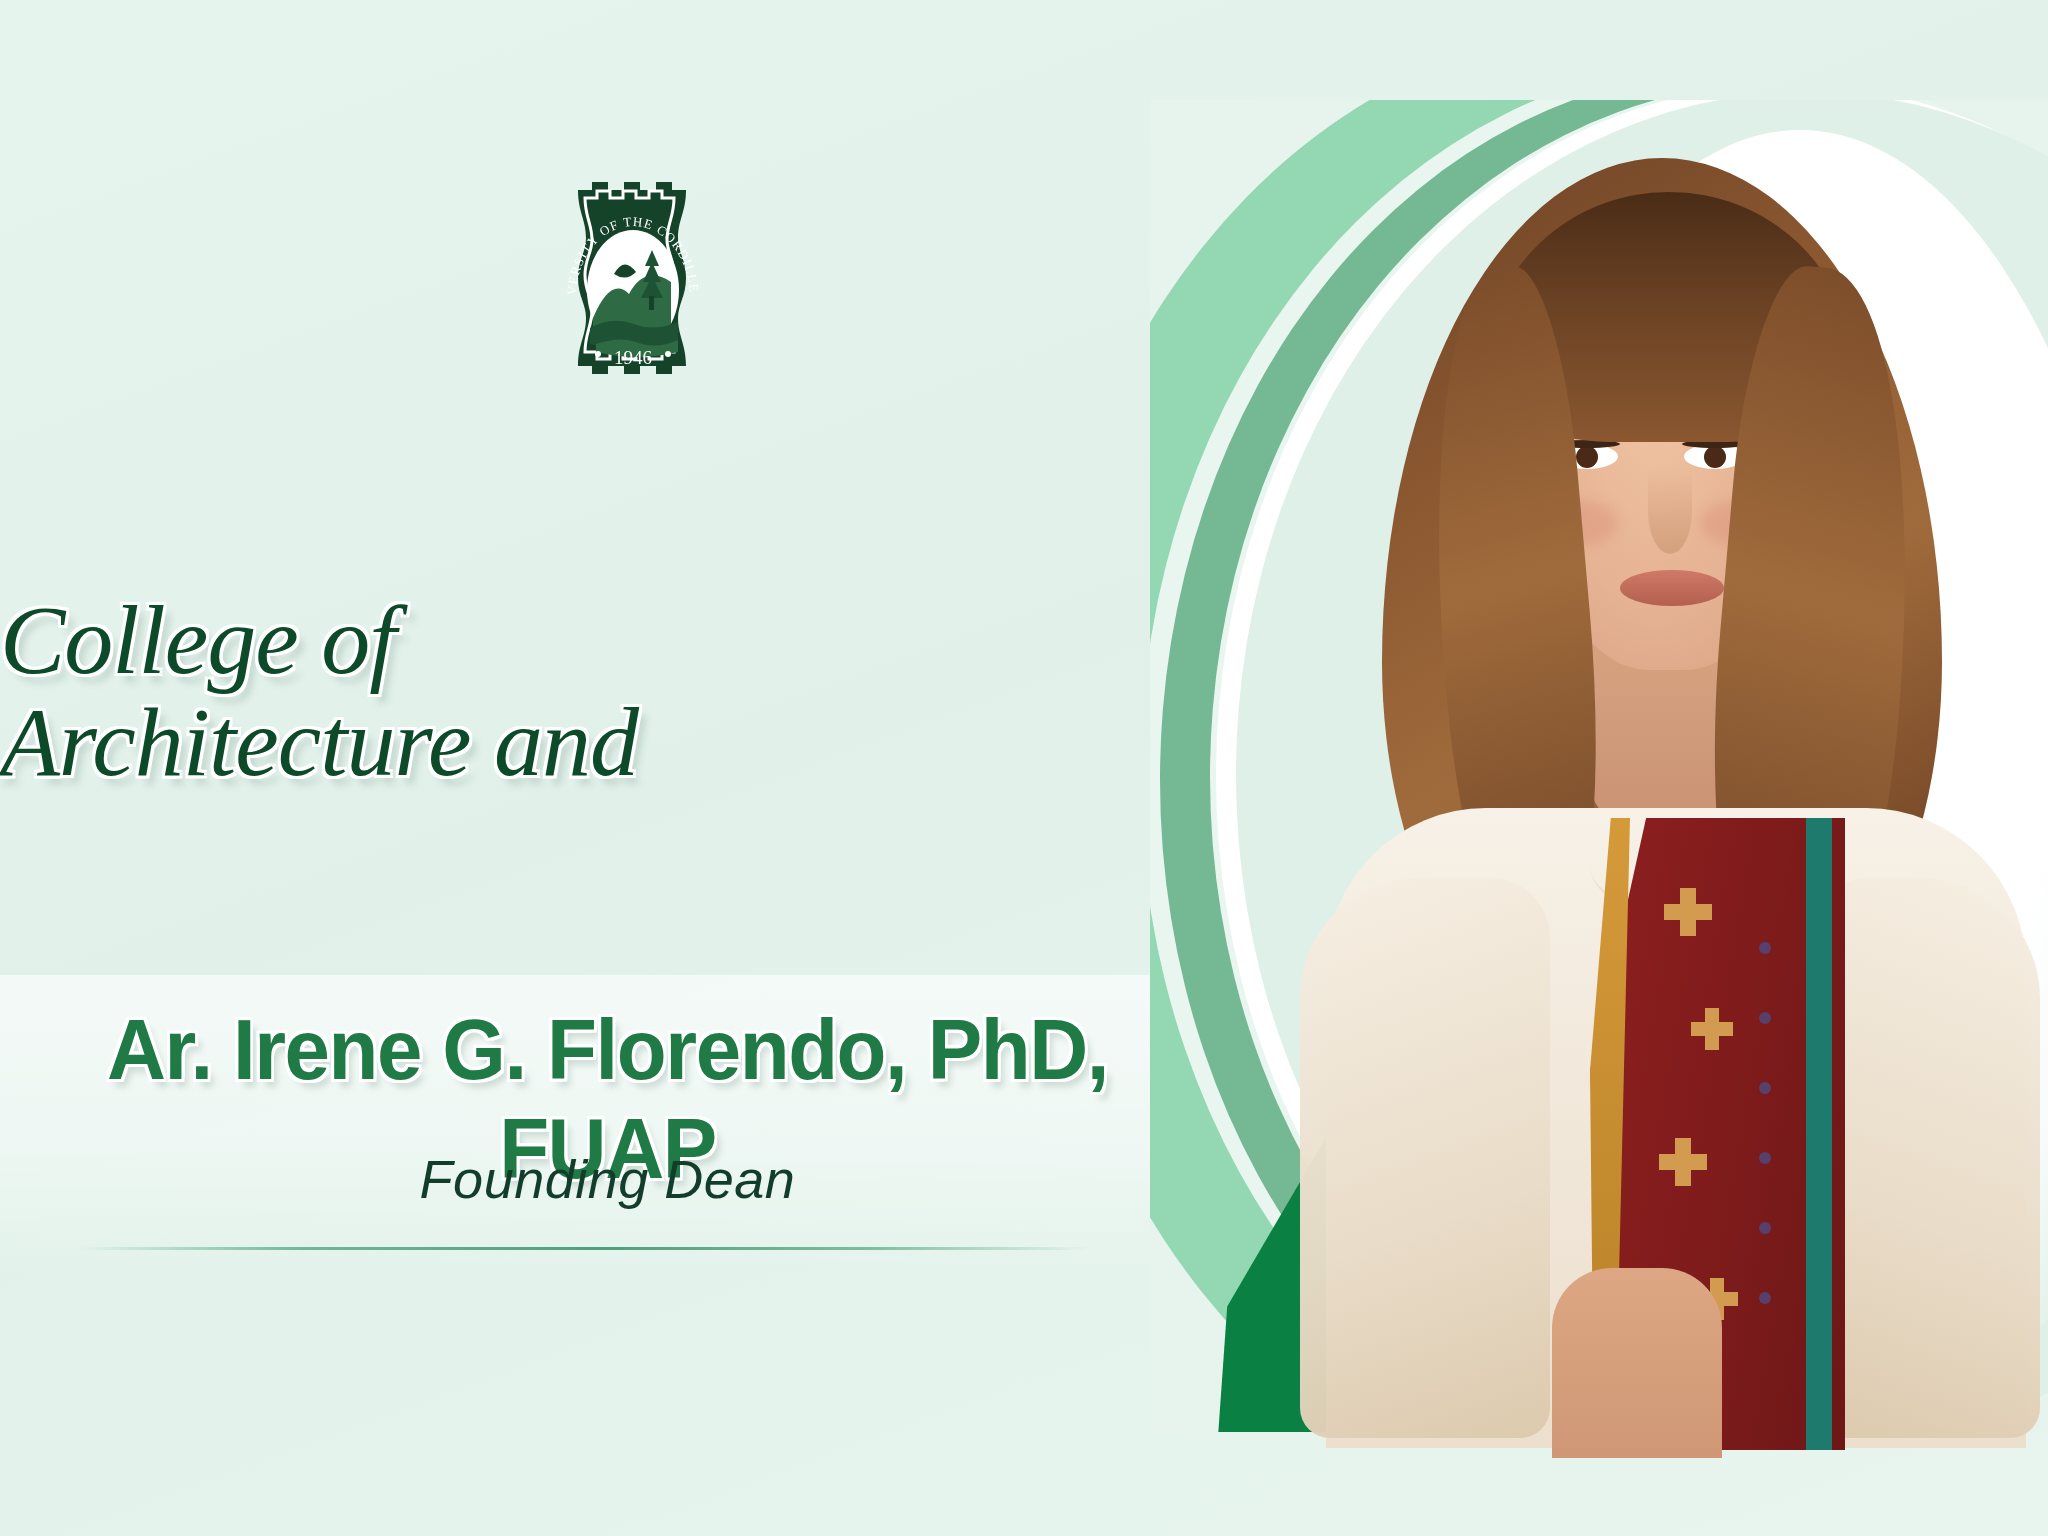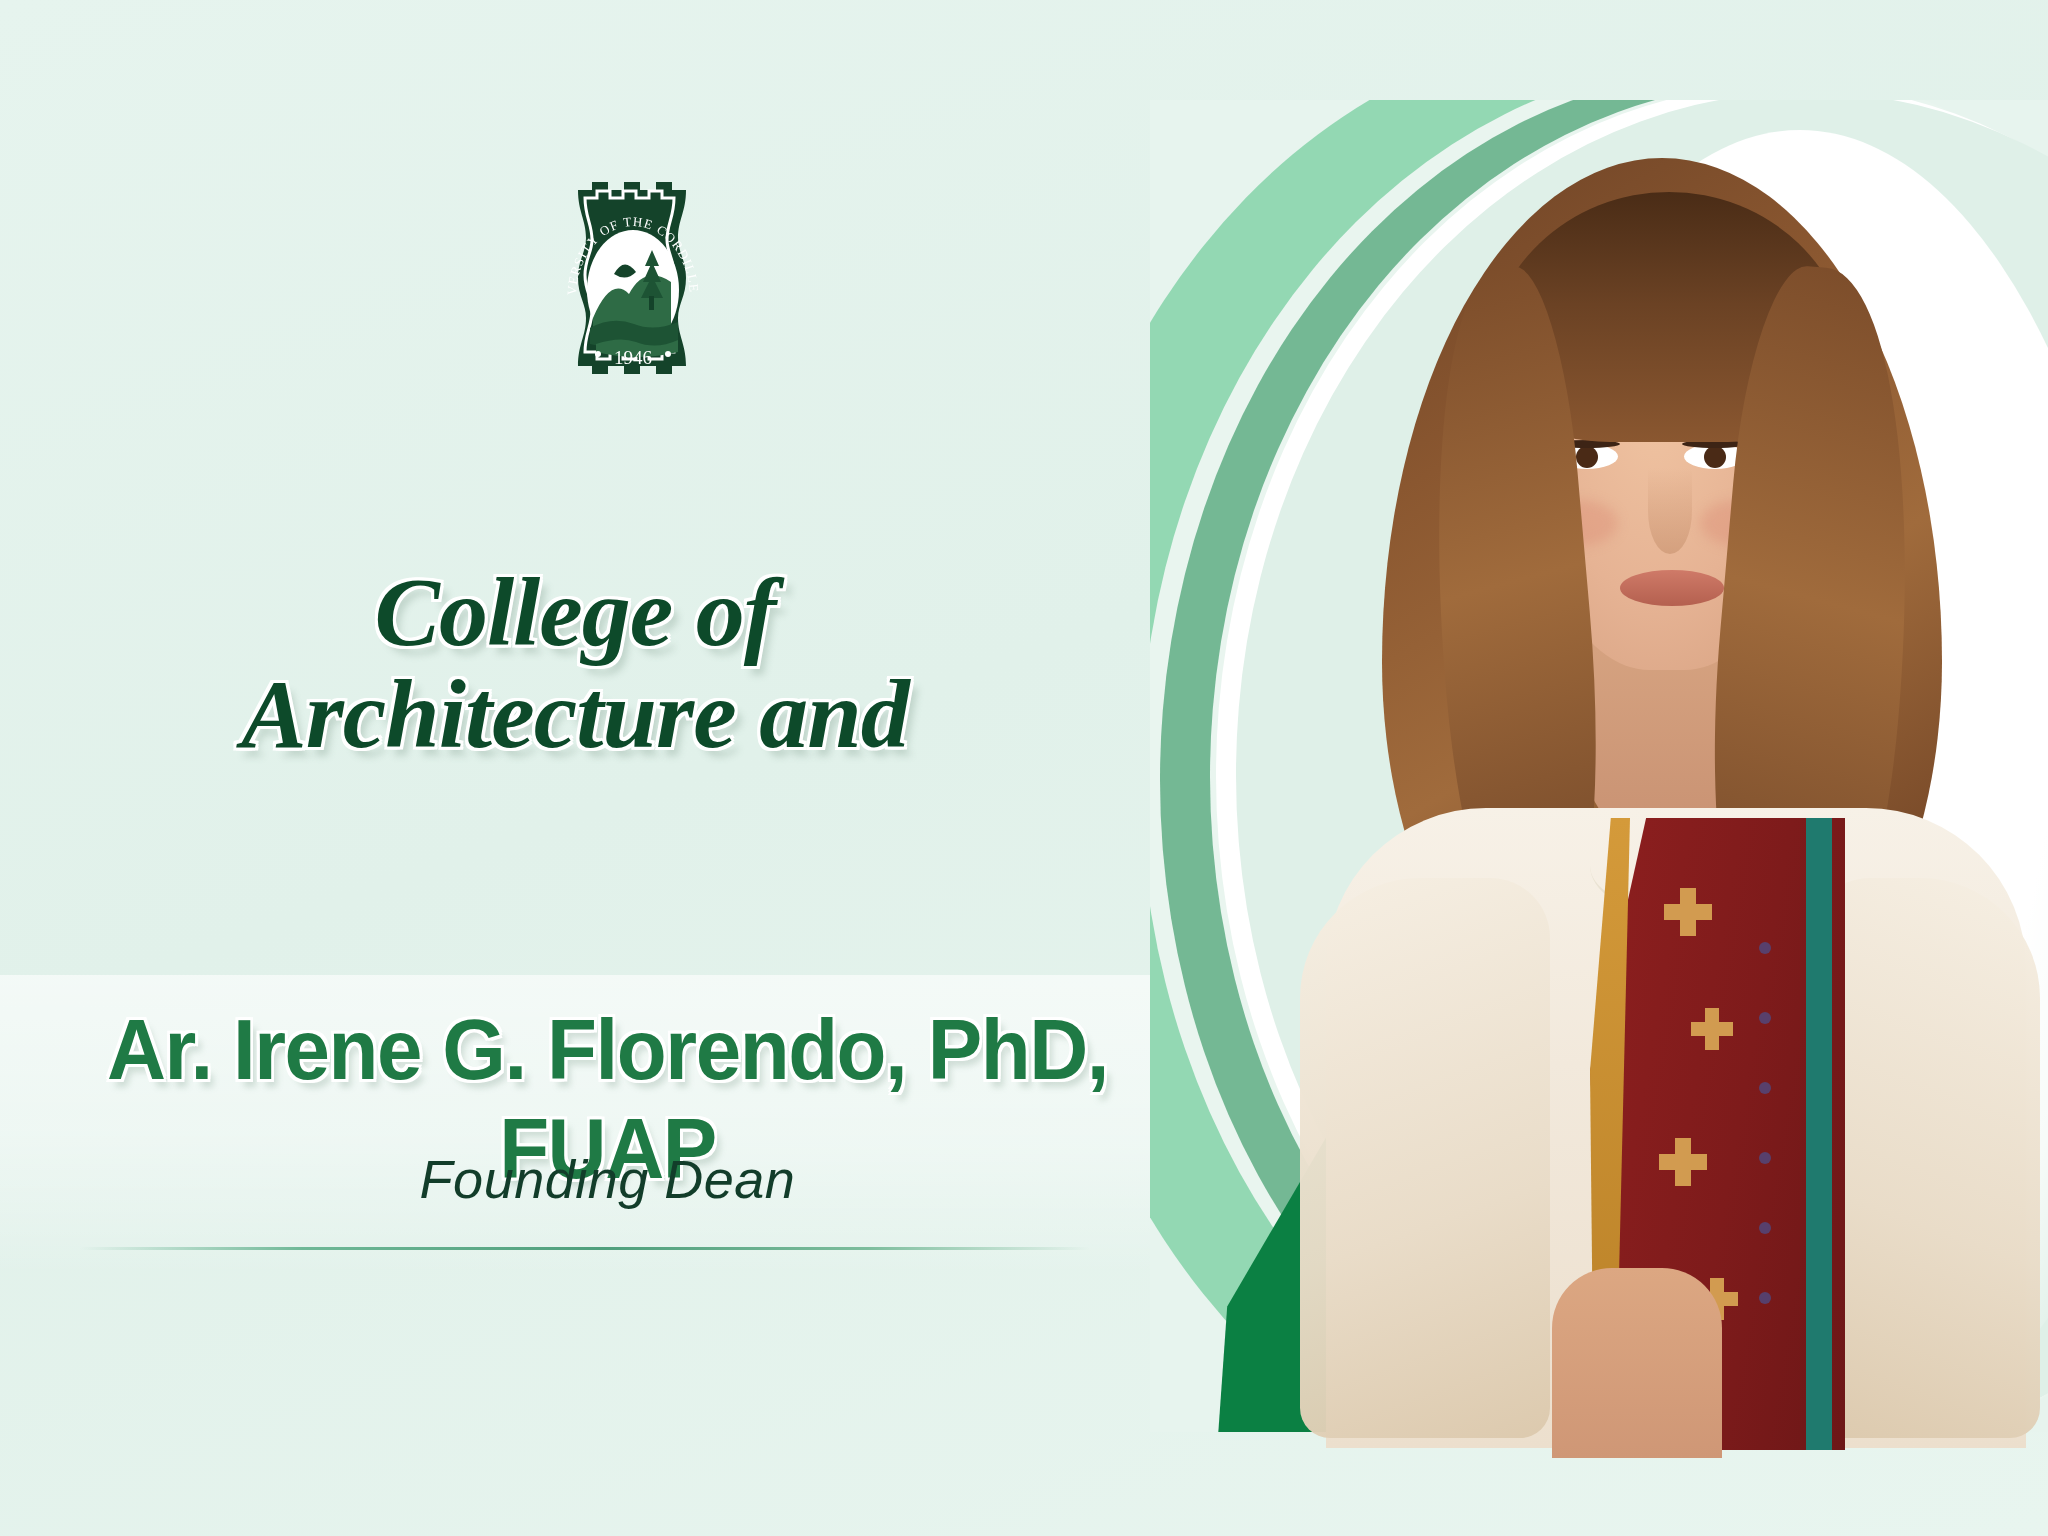--- a/index.html
+++ b/index.html
@@ -89,22 +89,22 @@
   .arm{left:262px;top:1150px;width:170px;height:190px;border-radius:60px 60px 0 0;
     background:linear-gradient(180deg,#dca782 0%,#cf9776 100%);}
 
   
   .seal{position:absolute;left:548px;top:178px;width:170px;height:220px;}
 
   .eyebrow{position:absolute;left:0;top:450px;width:1150px;text-align:center;
     font-family:"Liberation Serif",serif;font-weight:bold;font-size:58px;color:#0f4d2a;
     letter-spacing:.5px;text-shadow:2px 3px 2px rgba(255,255,255,.95);}
 
-  .headline{position:absolute;left:0;top:562px;width:1150px;text-align:center;
-    font-family:"Liberation Serif",serif;font-weight:bold;font-style:italic;
+  .headline{position:absolute;left:0;top:590px;width:1150px;
+    font-family:"Liberation Serif",serif;font-weight:normal;font-style:italic;
     font-size:98px;line-height:1.04;color:#0d4a2a;letter-spacing:-1px;
     text-shadow:
       -3px -3px 0 #fff, 3px -3px 0 #fff, -3px 3px 0 #fff, 3px 3px 0 #fff,
       0 -3px 0 #fff, 0 3px 0 #fff, -3px 0 0 #fff, 3px 0 0 #fff,
       7px 9px 7px rgba(120,150,132,.30);}
   .headline span{display:block;}
 
   .name-band{position:absolute;left:0;top:975px;width:1150px;height:300px;
     background:linear-gradient(180deg,rgba(255,255,255,.62) 0%,rgba(255,255,255,.42) 55%,rgba(255,255,255,0) 100%);}
   .divider{position:absolute;left:80px;top:1247px;width:1010px;height:3px;

